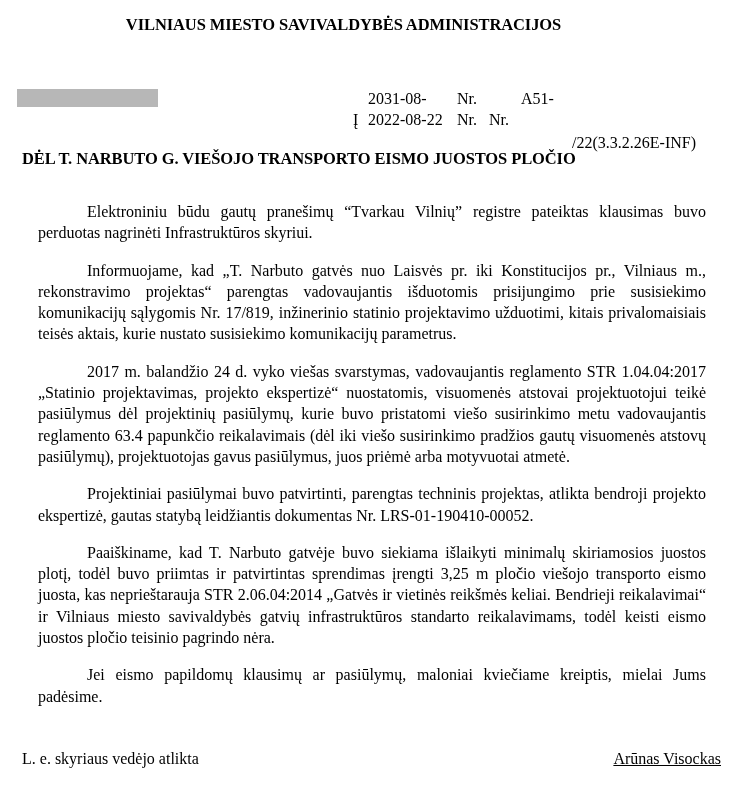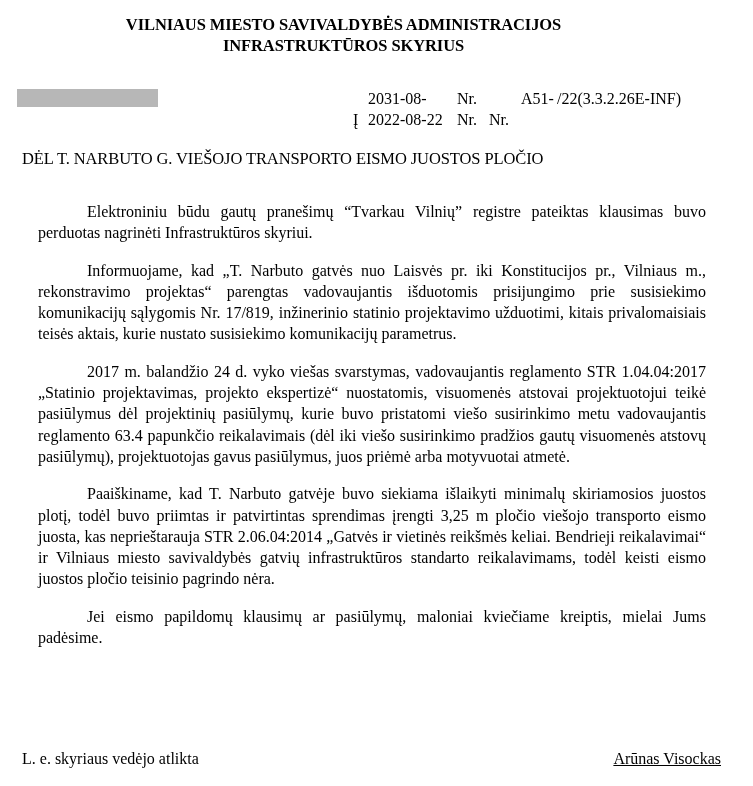--- a/index.html
+++ b/index.html
@@ -39,21 +39,21 @@
       font-size: 16px;
       line-height: 20px;
       white-space: pre;
     }
     .reg1 { top: 89px; }
     .reg2 { top: 110px; }
     .title {
       position: absolute;
       left: 22px;
       top: 149px;
-      font-weight: normal;
+      font-weight: bold;
       font-size: 16.5px;
       line-height: 20px;
       letter-spacing: -0.1px;
     }
     .body-text {
       position: absolute;
       left: 22px;
       top: 185px;
       width: 700px;
       font-size: 16px;
@@ -78,39 +78,39 @@
       font-size: 16px;
       line-height: 20px;
       text-decoration: underline;
     }
   </style>
 </head>
 <body>
 
 <div class="header">
   <div>VILNIAUS MIESTO SAVIVALDYBĖS ADMINISTRACIJOS</div>
-  <div>INFRASTRUKTŪROS SKYRIUS</div>
 </div>
 
 <div class="redacted"></div>
 
 <div class="regline reg1" style="left:368px;">2031-08-</div>
 <div class="regline reg1" style="left:457px;">Nr.</div>
 <div class="regline reg1" style="left:489px;margin-left:32px;">A51-</div>
-<div class="regline reg1" style="left:557px;">/22(3.3.2.26E-INF)</div>
+<div class="regline reg1" style="left:572px;margin-top:44px;">/22(3.3.2.26E-INF)</div>
 
 <div class="regline reg2" style="left:353px;">Į</div>
 <div class="regline reg2" style="left:368px;">2022-08-22</div>
 <div class="regline reg2" style="left:457px;">Nr.</div>
 <div class="regline reg2" style="left:489px;">Nr.</div>
 
 <div class="title">DĖL T. NARBUTO G. VIEŠOJO TRANSPORTO EISMO JUOSTOS PLOČIO</div>
 
 <div class="body-text">
   <p>Elektroniniu būdu gautų pranešimų “Tvarkau Vilnių” registre pateiktas klausimas buvo perduotas nagrinėti Infrastruktūros skyriui.</p>
   <p>Informuojame, kad „T. Narbuto gatvės nuo Laisvės pr. iki Konstitucijos pr., Vilniaus m., rekonstravimo projektas“ parengtas vadovaujantis išduotomis prisijungimo prie susisiekimo komunikacijų sąlygomis Nr. 17/819, inžinerinio statinio projektavimo užduotimi, kitais privalomaisiais teisės aktais, kurie nustato susisiekimo komunikacijų parametrus.</p>
   <p>2017 m. balandžio 24 d. vyko viešas svarstymas, vadovaujantis reglamento STR 1.04.04:2017 „Statinio projektavimas, projekto ekspertizė“ nuostatomis, visuomenės atstovai projektuotojui teikė pasiūlymus dėl projektinių pasiūlymų, kurie buvo pristatomi viešo susirinkimo metu vadovaujantis reglamento 63.4 papunkčio reikalavimais (dėl iki viešo susirinkimo pradžios gautų visuomenės atstovų pasiūlymų), projektuotojas gavus pasiūlymus, juos priėmė arba motyvuotai atmetė.</p>
+  <p>Projektiniai pasiūlymai buvo patvirtinti, parengtas techninis projektas, atlikta bendroji projekto ekspertizė, gautas statybą leidžiantis dokumentas Nr. LRS-01-190410-00052.</p>
   <p>Paaiškiname, kad T. Narbuto gatvėje buvo siekiama išlaikyti minimalų skiriamosios juostos plotį, todėl buvo priimtas ir patvirtintas sprendimas įrengti 3,25 m pločio viešojo transporto eismo juosta, kas neprieštarauja STR 2.06.04:2014 „Gatvės ir vietinės reikšmės keliai. Bendrieji reikalavimai“ ir Vilniaus miesto savivaldybės gatvių infrastruktūros standarto reikalavimams, todėl keisti eismo juostos pločio teisinio pagrindo nėra.</p>
   <p>Jei eismo papildomų klausimų ar pasiūlymų, maloniai kviečiame kreiptis, mielai Jums padėsime.</p>
 </div>
 
 <div class="sig-left">L. e. skyriaus vedėjo atlikta</div>
 <div class="sig-right">Arūnas Visockas</div>
 
 </body></html>

